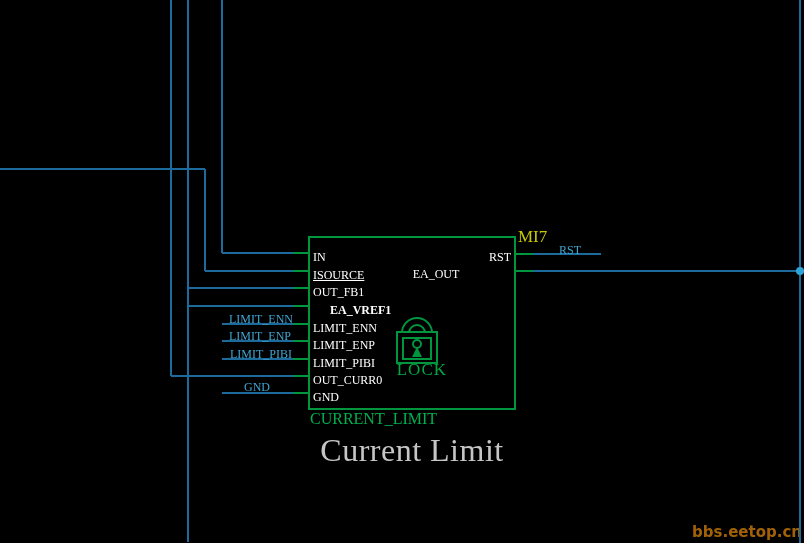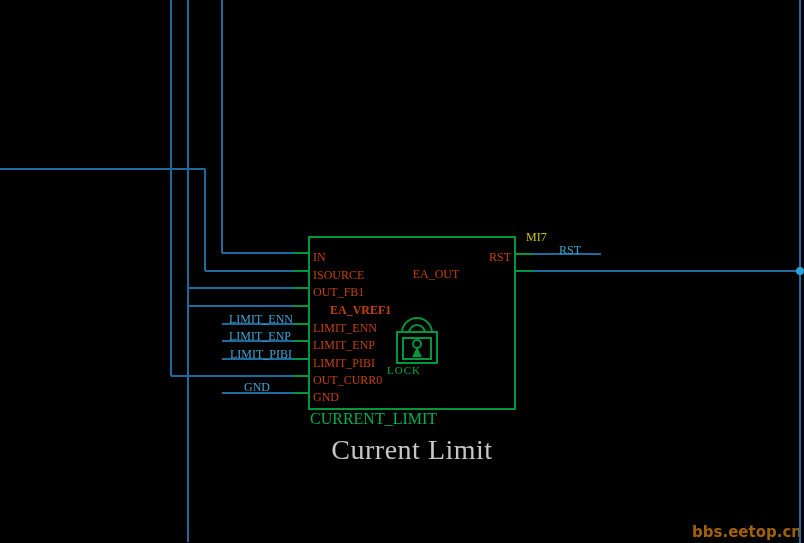--- a/index.html
+++ b/index.html
@@ -2,28 +2,28 @@
 <html><head>
 <meta charset="utf-8">
 <style>
   html,body{margin:0;padding:0;background:#000;}
   #canvas{
     position:relative;width:804px;height:543px;background:#000000;
     overflow:hidden;font-family:"Liberation Serif",serif;
   }
   #canvas svg{position:absolute;left:0;top:0;}
   .lbl{position:absolute;line-height:12px;font-size:12px;white-space:nowrap;}
-  .pin-label{color:#c2410c;}
+  .pin-label{color:#ffffff;}
   .net-label{color:#3fa5d2;width:150px;text-align:right;}
-  #instance-label{position:absolute;left:518px;top:231px;font-size:12px;line-height:12px;color:#c8c800;margin-left:8px;}
+  #instance-label{position:absolute;left:518px;top:231px;font-size:17px;line-height:12px;color:#c8c800;}
   #cell-label{position:absolute;left:310px;top:413px;font-size:16px;line-height:12px;color:#00b050;}
-  #lock-label{position:absolute;left:387px;top:364px;width:60px;text-align:left;
-    font-size:11px;line-height:12px;color:#00a843;letter-spacing:1px;}
+  #lock-label{position:absolute;left:387px;top:364px;width:60px;text-align:right;
+    font-size:17px;line-height:12px;color:#00a843;letter-spacing:1px;}
   #block-title{position:absolute;left:308px;top:433px;width:208px;text-align:center;
-    font-size:28px;line-height:34px;color:#c6c6c6;letter-spacing:0.5px;}
+    font-size:32px;line-height:34px;color:#c6c6c6;letter-spacing:0.5px;}
   #watermark{position:absolute;right:2px;top:524px;font-family:"DejaVu Sans",sans-serif;
     font-weight:bold;font-size:15px;line-height:16px;color:#a16207;}
 </style>
 </head>
 <body>
 
 <div id="canvas">
   <div id="watermark">bbs.eetop.cn</div>
 
   <svg id="sch" width="804" height="543">
@@ -62,21 +62,21 @@
         <rect x="397" y="332" width="40" height="31"></rect>
         <rect x="403" y="338" width="28" height="21"></rect>
         <circle cx="417" cy="344" r="4"></circle>
         <path d="M417,347 L412,357 L422,357 Z" fill="#00963e" stroke="none"></path>
       </g>
       <circle cx="800" cy="271" r="4" fill="#2fa3d8" stroke="none"></circle>
     </svg>
 
   <div id="labels">
       <div class="lbl pin-label" style="left: 313px; top: 251px;">IN</div>
-      <div class="lbl pin-label" style="left: 313px; top: 269px;">ISOURCE</div>
+      <div class="lbl pin-label" style="left: 313px; top: 269px; text-decoration: underline;">ISOURCE</div>
       <div class="lbl pin-label" style="left: 313px; top: 286px;">OUT_FB1</div>
       <div class="lbl pin-label" style="left: 330px; top: 304px; font-weight: bold;">EA_VREF1</div>
       <div class="lbl pin-label" style="left: 313px; top: 322px;">LIMIT_ENN</div>
       <div class="lbl pin-label" style="left: 313px; top: 339px;">LIMIT_ENP</div>
       <div class="lbl pin-label" style="left: 313px; top: 357px;">LIMIT_PIBI</div>
       <div class="lbl pin-label" style="left: 313px; top: 374px;">OUT_CURR0</div>
       <div class="lbl pin-label" style="left: 313px; top: 391px;">GND</div>
       <div class="lbl pin-label" style="left: 361px; top: 251px; width: 150px; text-align: right;">RST</div>
       <div class="lbl pin-label" style="left: 361px; top: 268px; width: 150px; text-align: center;">EA_OUT</div>
       <div class="lbl net-label" style="left: 143px; top: 313px;">LIMIT_ENN</div>

